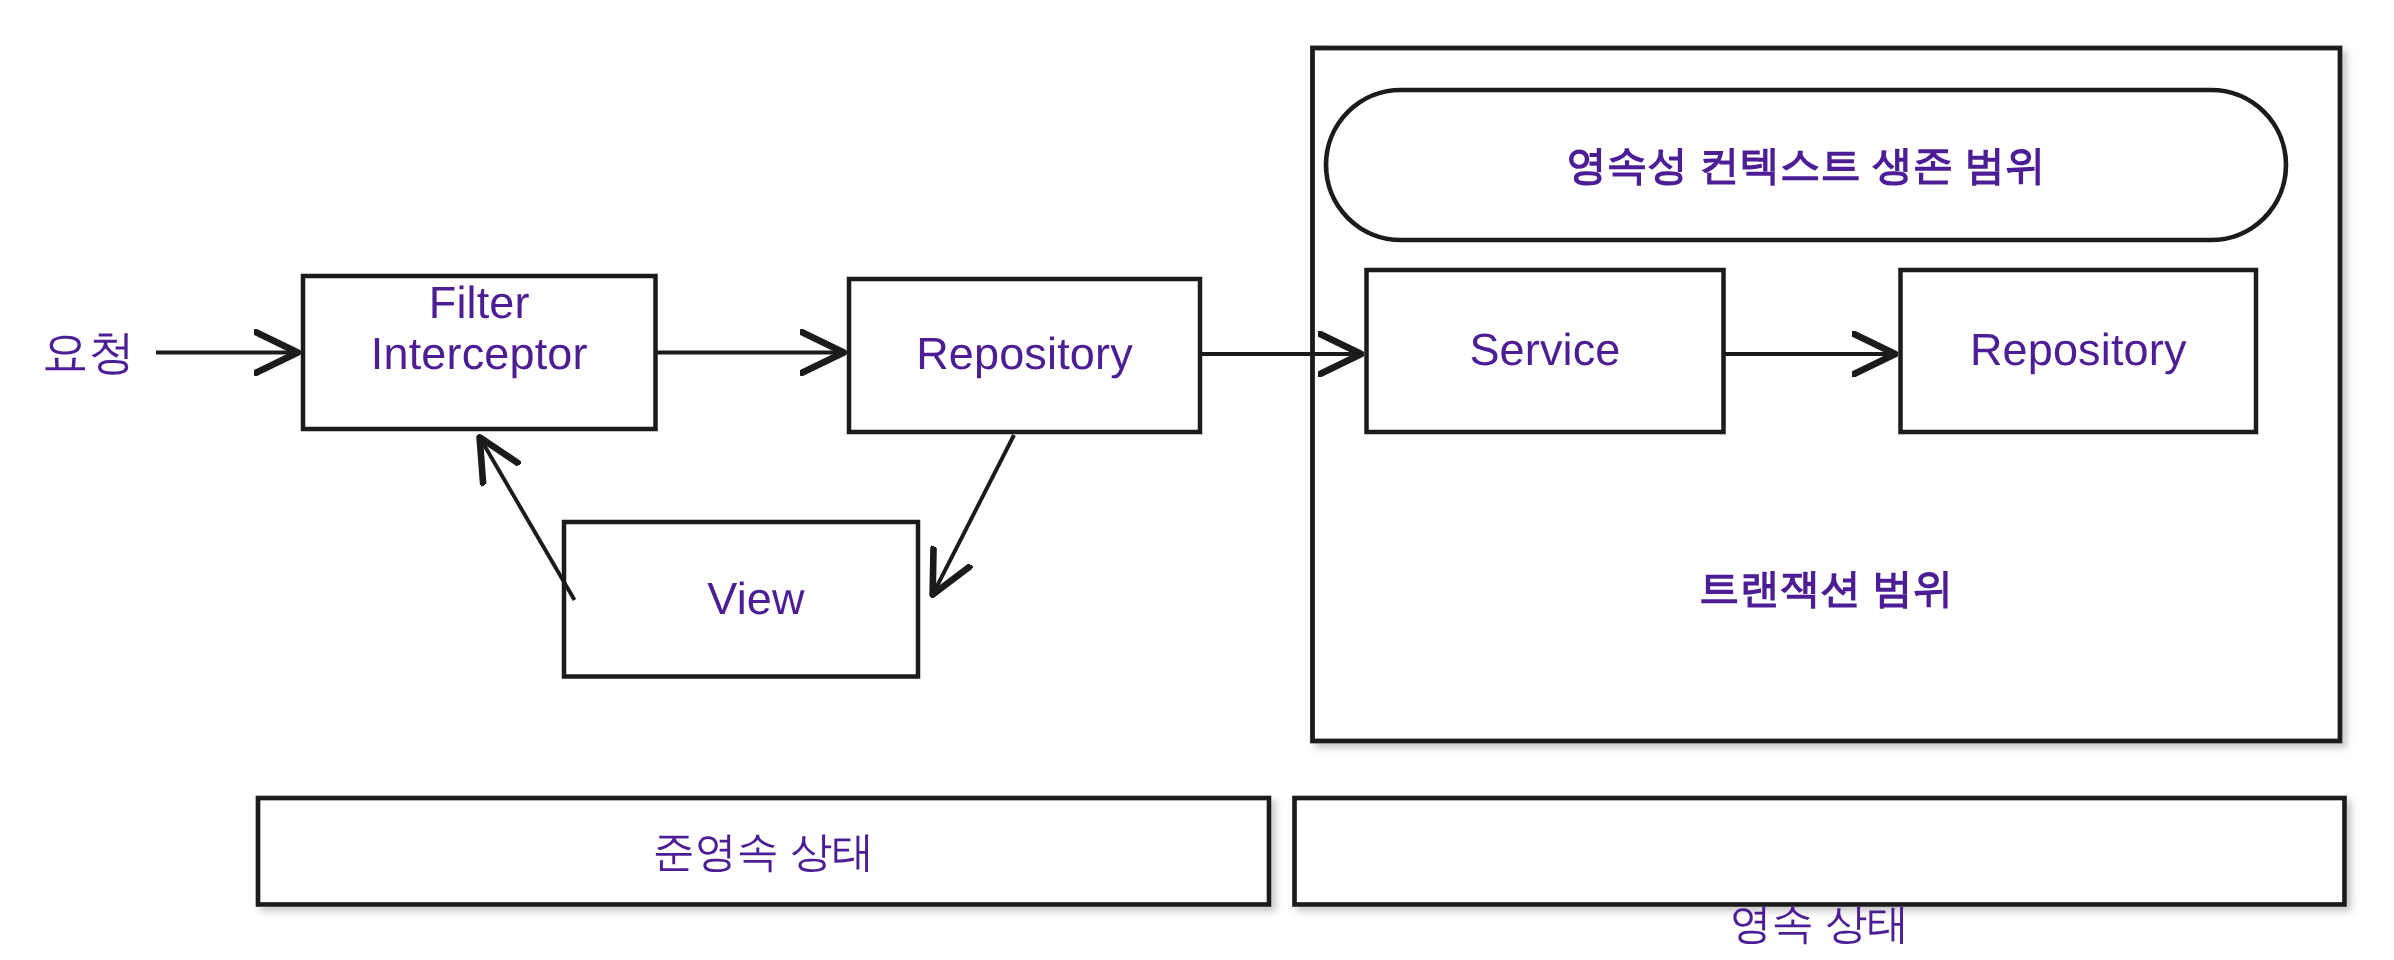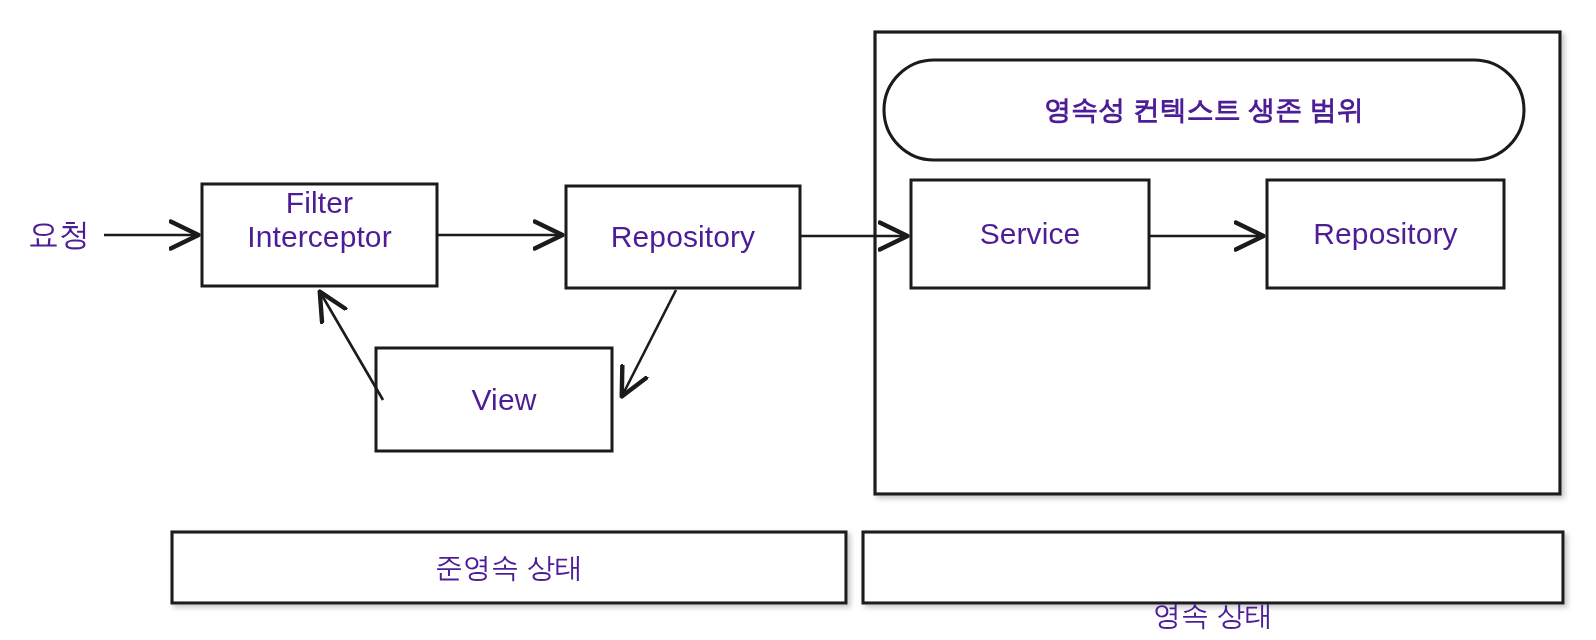--- a/index.html
+++ b/index.html
@@ -139,18 +139,19 @@
   <div class="node-label lbl-latin" style="left:566px; top:186px; width:234px; height:102px;">Repository</div>
 
   <div class="node-label lbl-latin" style="left:376px; top:348px; width:256px; height:103px;">View</div>
 
   <div class="node-label lbl-latin" style="left:911px; top:180px; width:238px; height:108px;">Service</div>
 
   <div class="node-label lbl-latin" style="left:1267px; top:180px; width:237px; height:108px;">Repository</div>
 
   <div class="node-label lbl-ko-bold" style="left:884px; top:60px; width:640px; height:100px;">영속성 컨텍스트 생존 범위</div>
 
+  <div class="node-label lbl-ko-bold" style="left:875px; top:370px; width:685px; height:44px;">트랜잭션 범위</div>
 
   <div class="node-label lbl-ko" style="left:172px; top:532px; width:674px; height:71px;">준영속 상태</div>
 
   <div class="node-label lbl-ko" style="left:863px; top:532px; width:700px; height:71px;margin-top:48px;">영속 상태</div>
 
 </div>
 
 </body></html>

